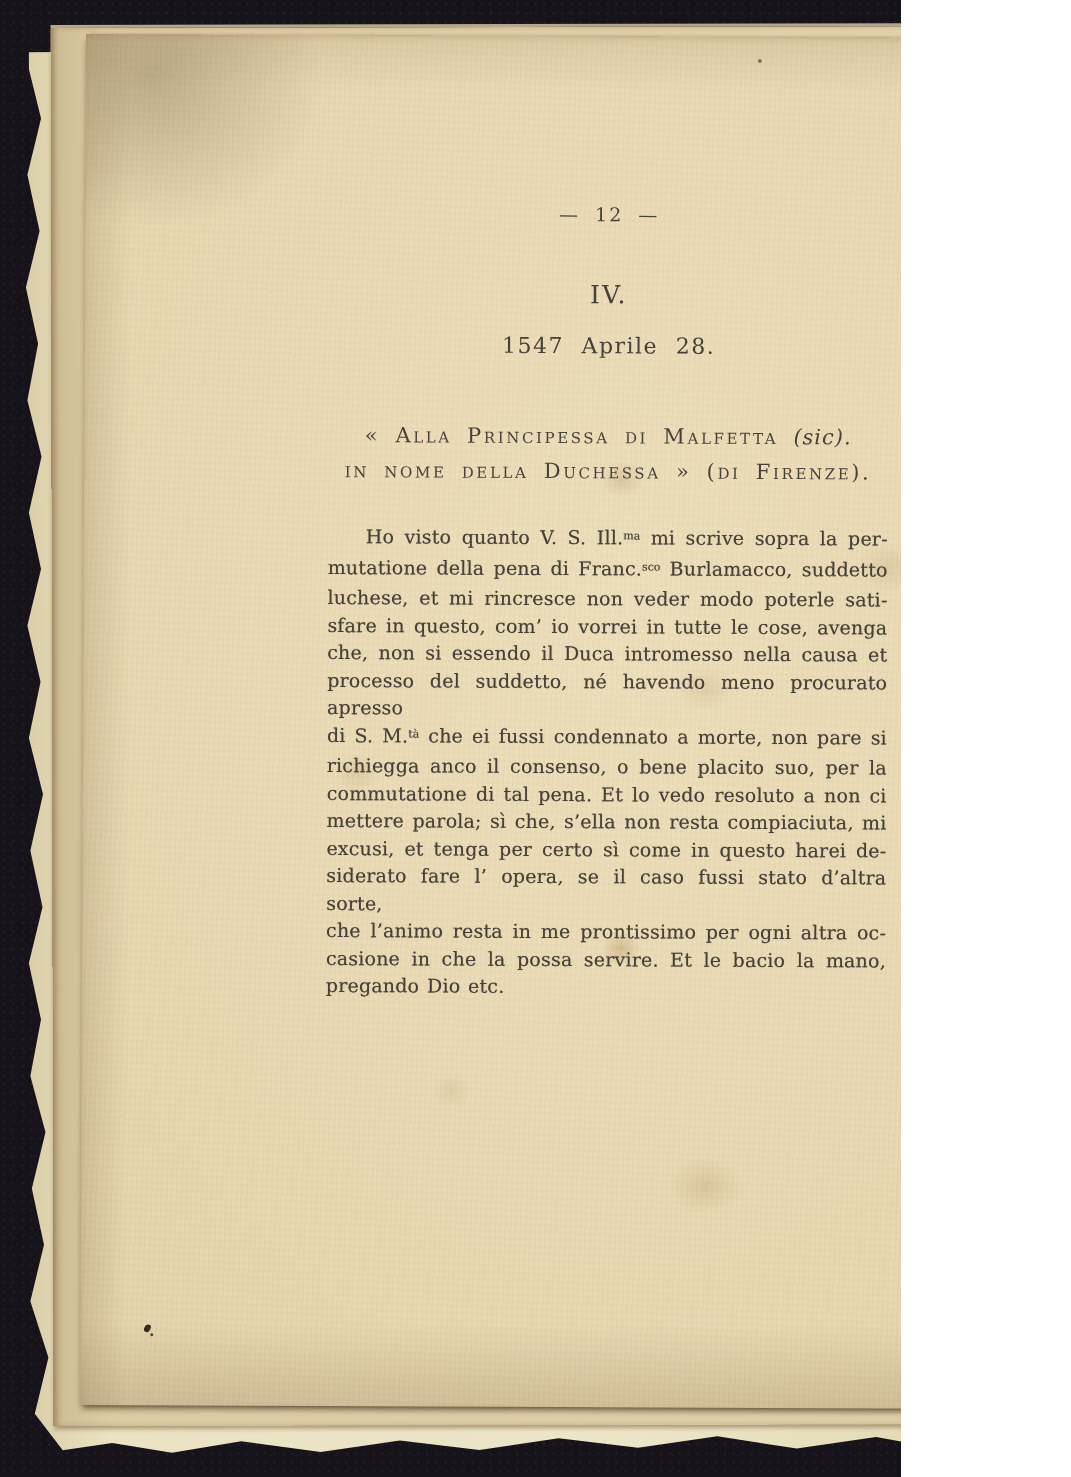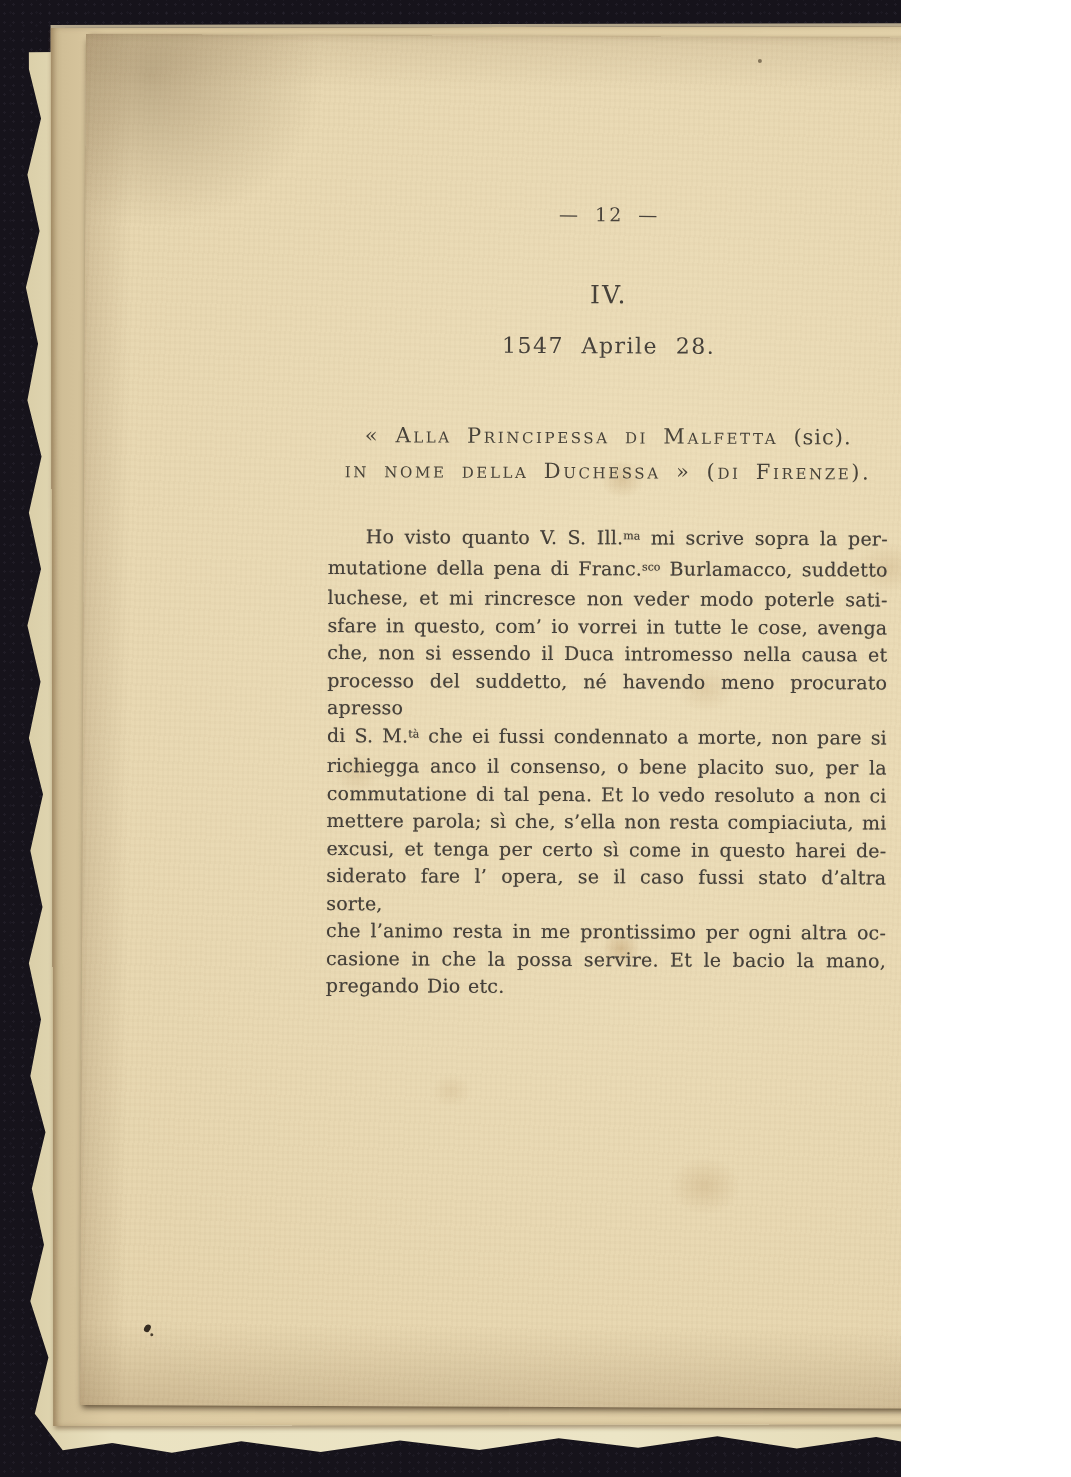--- a/index.html
+++ b/index.html
@@ -98,21 +98,21 @@
   .text-col { position: absolute; left: 244px; width: 560px; }
   .page-number { top: 167px; text-align: center; font-size: 19px;
                  letter-spacing: 2px; word-spacing: 7px; color: #4a443c; }
   .section-number { top: 244px; text-align: center; font-size: 25px;
                     letter-spacing: 2px; color: #46413a; }
   .date-line { top: 297px; text-align: center; font-size: 22px;
                letter-spacing: 1.5px; word-spacing: 9px; }
   .heading { top: 383px; text-align: center; font-variant: small-caps;
              font-size: 21px; letter-spacing: 2.6px; word-spacing: 6px;
              line-height: 35px; color: #474239; }
-  .heading .sic { font-variant: normal; letter-spacing: 1px; margin-top: 14px; }
+  .heading .sic { font-variant: normal; font-style: italic; letter-spacing: 1px; margin-top: 14px; }
 
   .body-block { top: 488px; font-size: 19px; line-height: 27.5px;
                 word-spacing: 1.5px; letter-spacing: 0.2px;
                 text-shadow: 0 0 0.7px rgba(70,60,48,0.55); }
   .bodyline { text-align: justify; text-align-last: justify; }
   .bodyline.first { text-indent: 38px; }
   .bodyline.last { text-align-last: left; }
   .sup { font-size: 0.58em; position: relative; top: -0.45em; letter-spacing: 0; }
 </style>
 </head>

